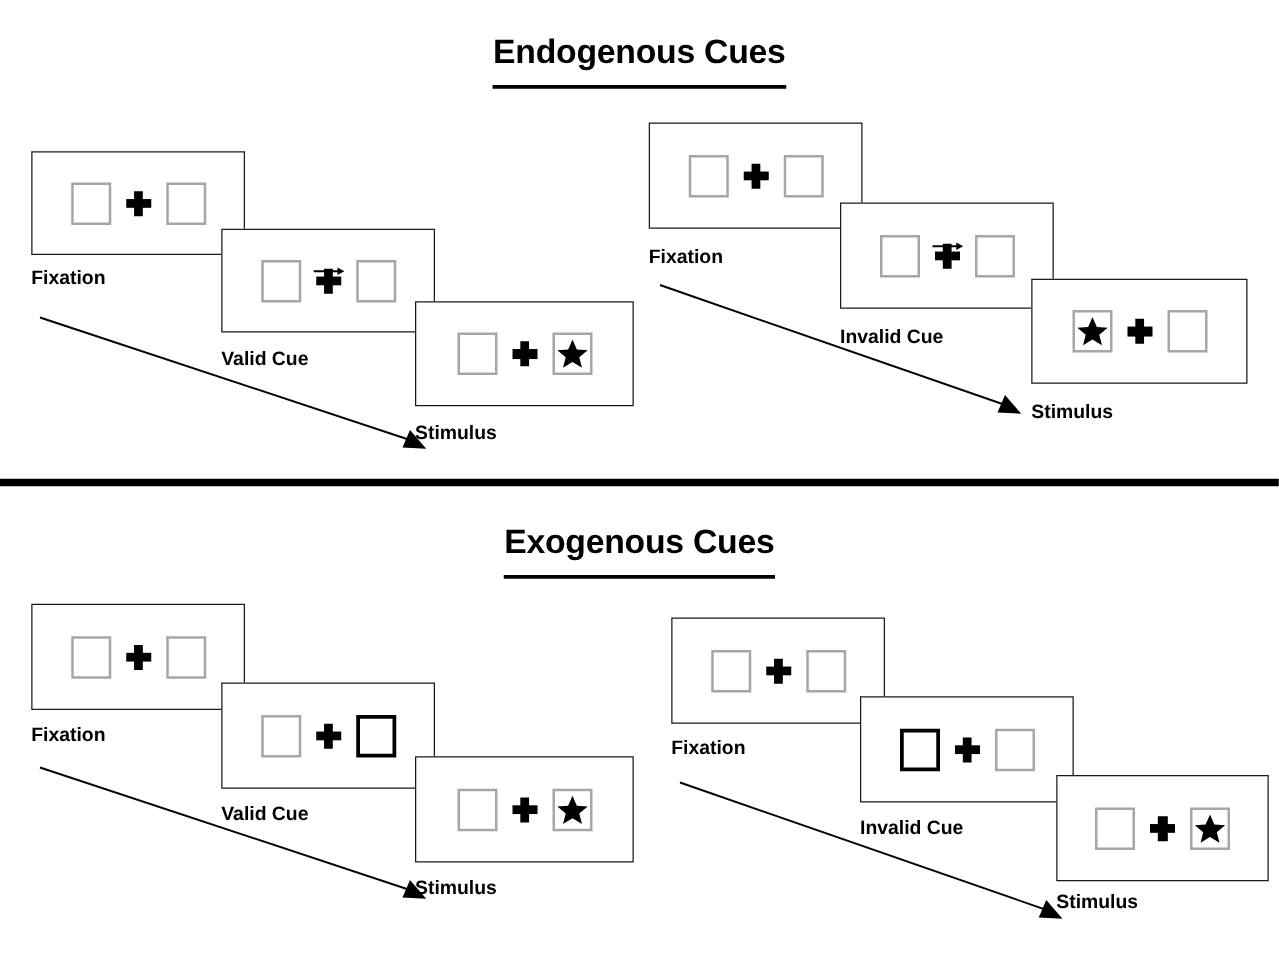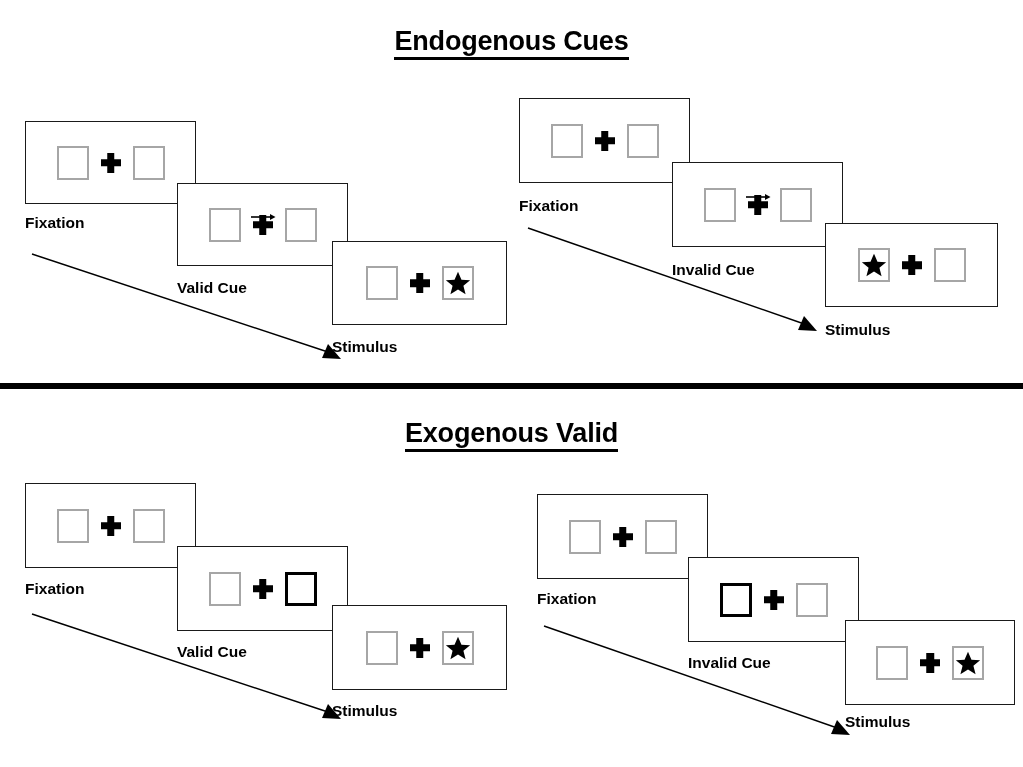--- a/index.html
+++ b/index.html
@@ -21,21 +21,21 @@
     width: 100%;
     left: 0;
     text-align: center;
     font-size: 27px;
     font-weight: bold;
     color: #000000;
     letter-spacing: -0.2px;
   }
   .section-title span {
     border-bottom: 3px solid #000000;
-    padding-bottom: 1px;
+    padding-bottom: 12px;
   }
 
   
   .divider {
     position: absolute;
     left: 0;
     width: 1023px;
     height: 6px;
     background: #000000;
   }
@@ -237,21 +237,21 @@
 <div class="caption" style="left:825px; top:321px; width:173px;"><span>Stimulus</span></div>
 
 <svg class="time-arrow" style="left:524px; top:222px; width:300px; height:120px;" viewBox="0 0 300 120">
   <line x1="4" y1="6" x2="286" y2="104" stroke="#000000" stroke-width="1.5"></line>
   <polygon points="280,94 293,109 274,108" fill="#000000"></polygon>
 </svg>
 
 <div class="divider" style="top:383px;"></div>
 
 <div class="section-title" style="top:418px;">
-  <span>Exogenous Valid</span>
+  <span>Exogenous Cues</span>
 </div>
 
 <div class="frame" style="left:25px; top:483px; width:171px; height:85px;">
   <div class="frame-inner">
     <div class="box"></div>
     <div class="centercol">
       <div class="plus"></div>
     </div>
     <div class="box"></div>
   </div>

